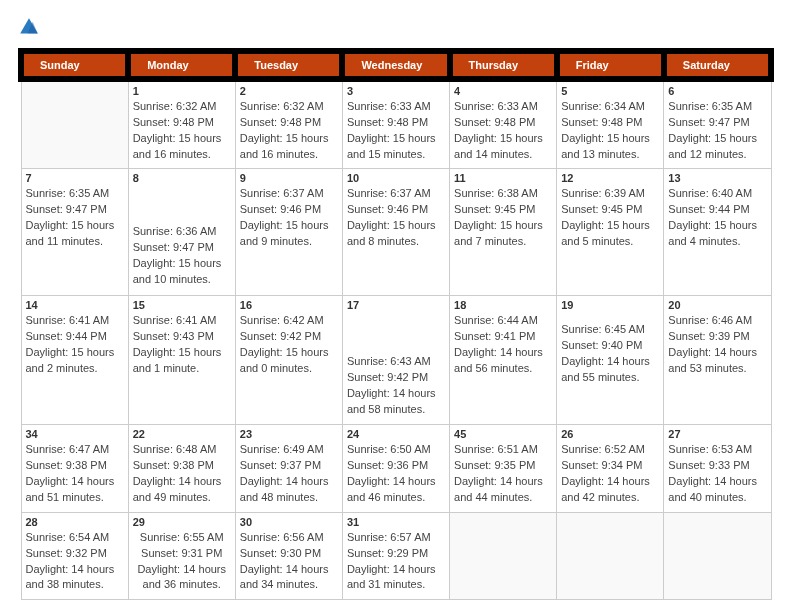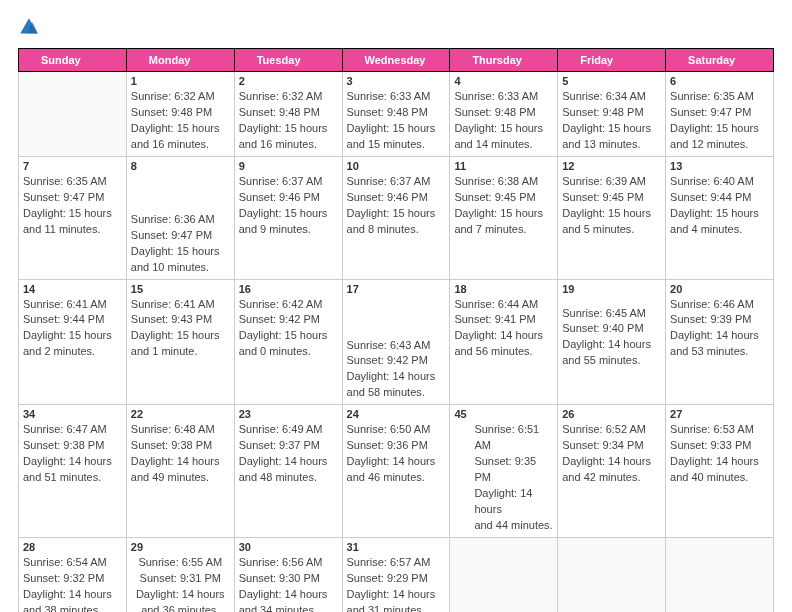--- a/index.html
+++ b/index.html
@@ -58,27 +58,27 @@
       color: #555;
       margin-top: 2px;
     }
     .calendar-table {
       width: 100%;
       border-collapse: collapse;
       flex: 1;
       font-size: 9.5px;
     }
     .calendar-table thead tr th {
-      background-color: #ec4899;
+      background-color: #c2410c;
       color: #fff;
       text-align: left;
-      padding: 5px 22px;
+      padding: 5px 16px;
       font-size: 11px;
       font-weight: bold;
-      border: 1px solid #000000;
+      border: 6px solid #000000;
     }
     .calendar-table tbody tr td {
       border: 1px solid #ccc;
       vertical-align: top;
       padding: 3px 4px;
       width: calc(100% / 7);
       height: 78px;
     }
     .calendar-table tbody tr td.empty {
       background: #f9f9f9;
@@ -301,21 +301,21 @@
           </td>
           <td>
             <div class="day-number">24</div>
             <div class="day-info" style="white-space: pre-line;">Sunrise: 6:50 AM
 Sunset: 9:36 PM
 Daylight: 14 hours
 and 46 minutes.</div>
           </td>
           <td>
             <div class="day-number">45</div>
-            <div class="day-info" style="white-space: pre-line; margin-left: 20px;">Sunrise: 6:51 AM
+            <div class="day-info" style="white-space: pre-line;">Sunrise: 6:51 AM
 Sunset: 9:35 PM
 Daylight: 14 hours
 and 44 minutes.</div>
           </td>
           <td>
             <div class="day-number">26</div>
             <div class="day-info" style="white-space: pre-line;">Sunrise: 6:52 AM
 Sunset: 9:34 PM
 Daylight: 14 hours
 and 42 minutes.</div>

